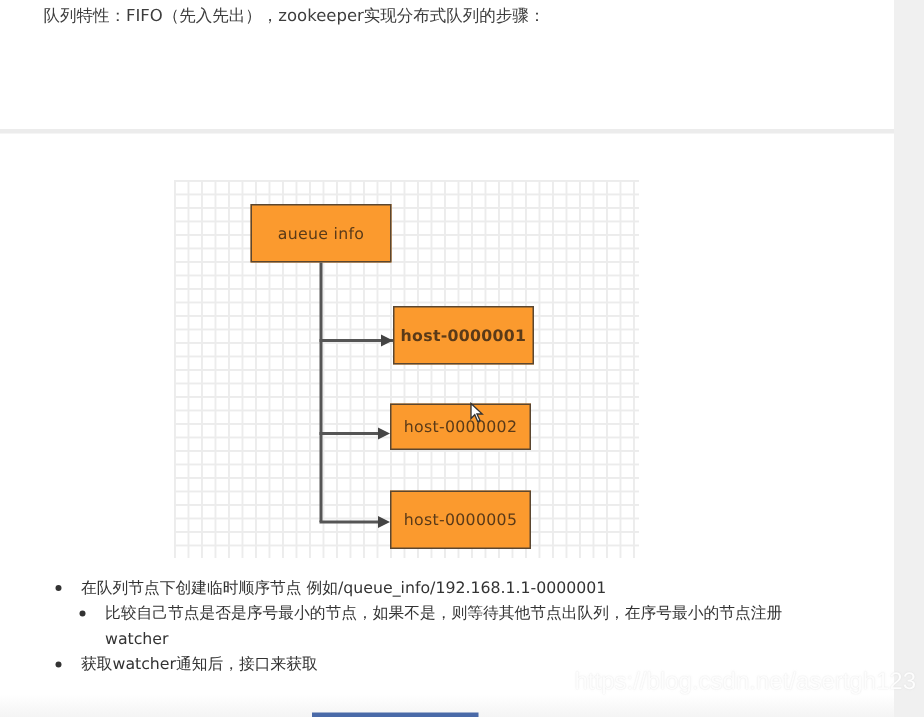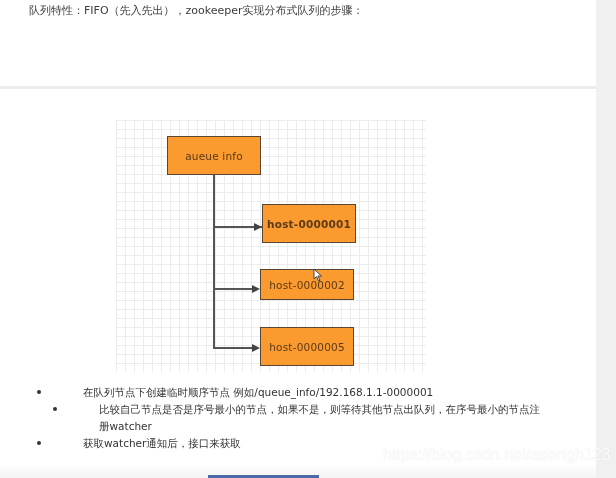--- a/index.html
+++ b/index.html
@@ -40,21 +40,21 @@
     position: absolute; width: 0; height: 0;
     border-top: 4px solid transparent; border-bottom: 4px solid transparent;
     border-left: 8px solid #444;
   }
   .cursor-svg { position: absolute; left: 313px; top: 268px; }
   ul.steps {
     position: absolute; left: 0; top: 384px; margin: 0; padding: 0;
     list-style: none; width: 560px;
   }
   ul.steps li {
-    position: relative; padding-left: 83px; font-size: 10.5px; line-height: 17px;
+    position: relative; padding-left: 54px; font-size: 10.5px; line-height: 17px;
     color: #333;
   }
   ul.steps li .bullet {
     position: absolute; left: 37px; top: 6px; width: 4px; height: 4px;
     border-radius: 50%; background: #333;
   }
   .bottom-band {
     position: absolute; left: 0; top: 463px; width: 596px; height: 15px;
     background: linear-gradient(#fff, #f4f4f4);
   }

